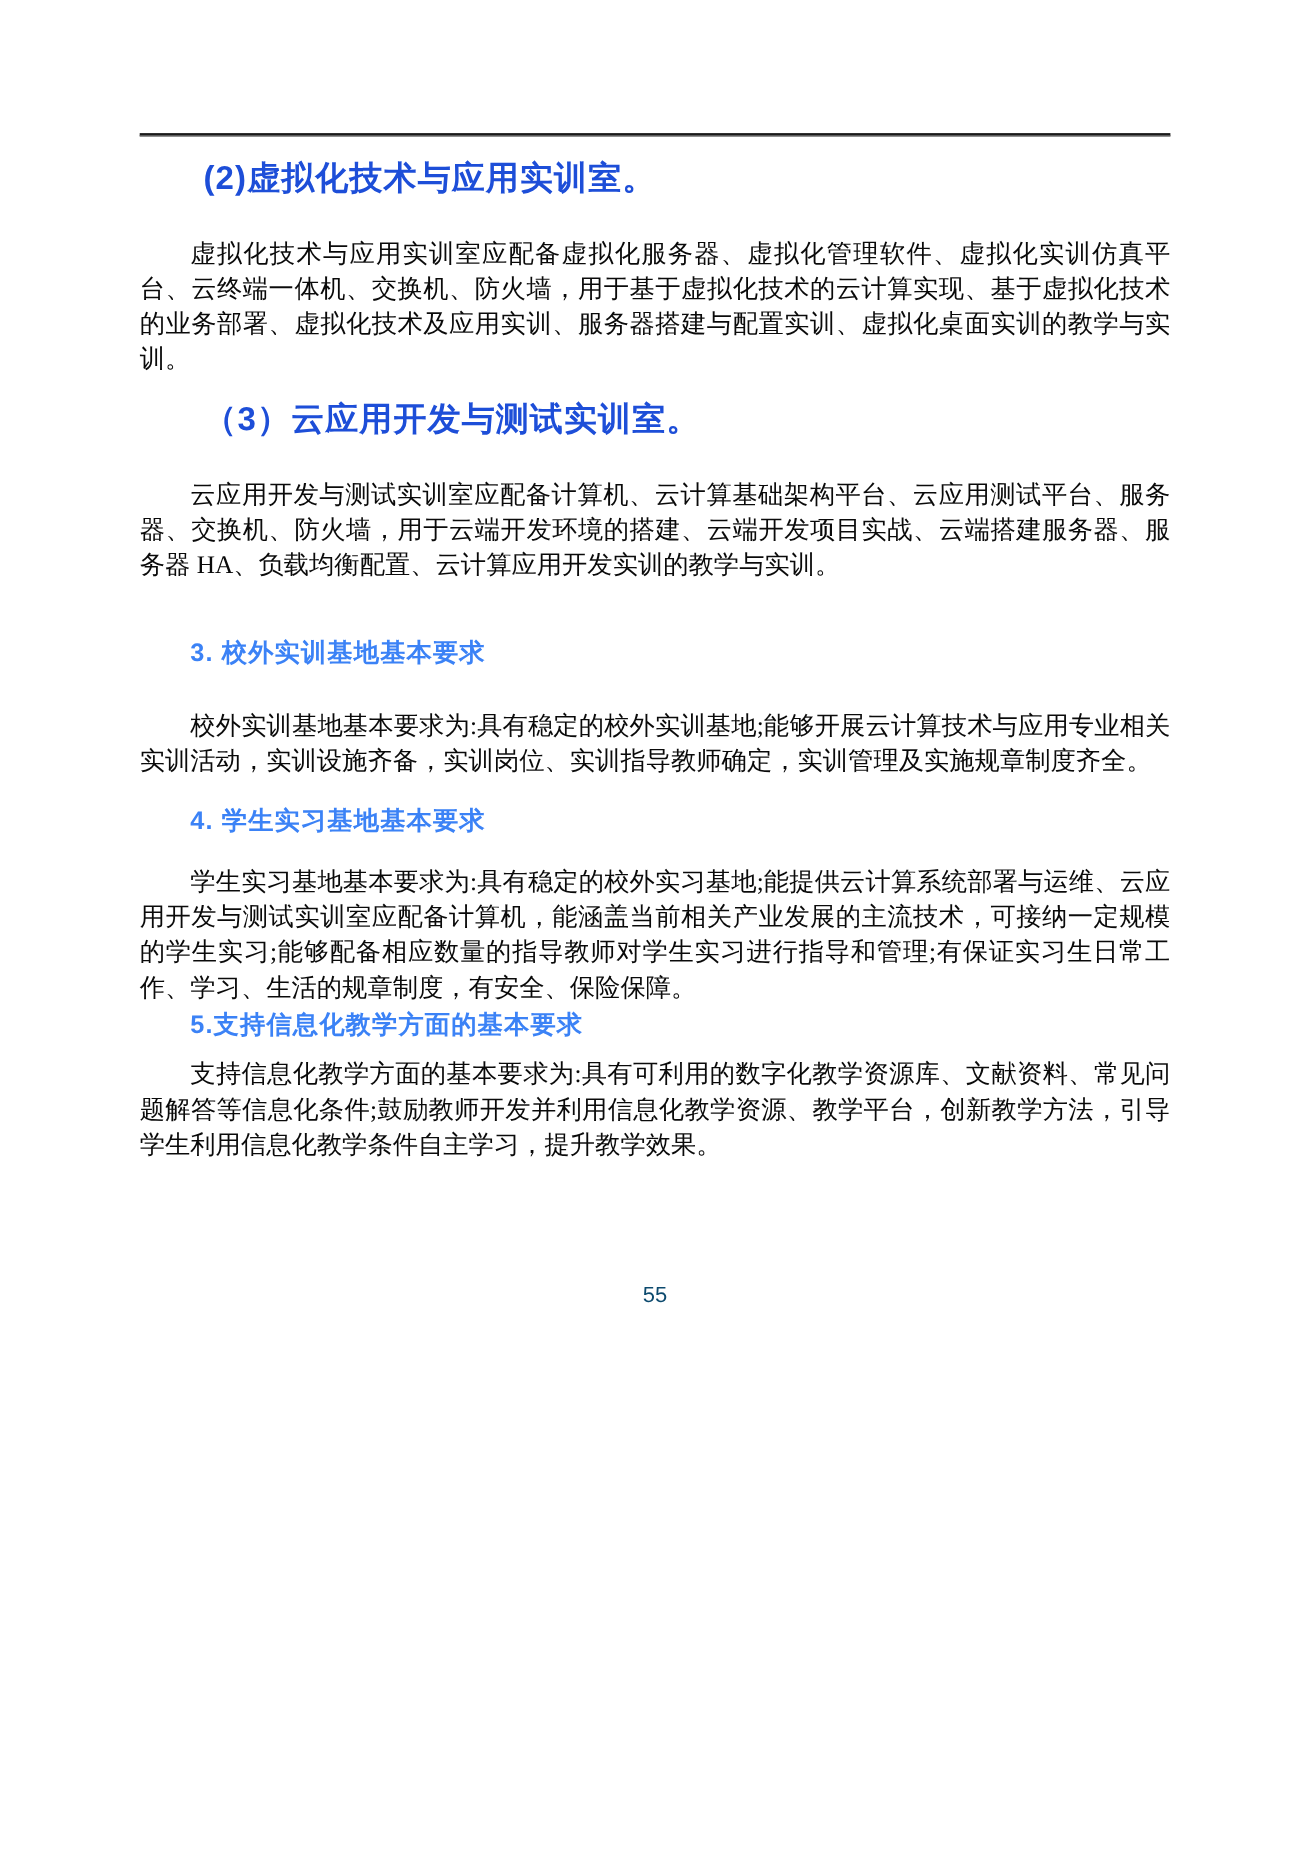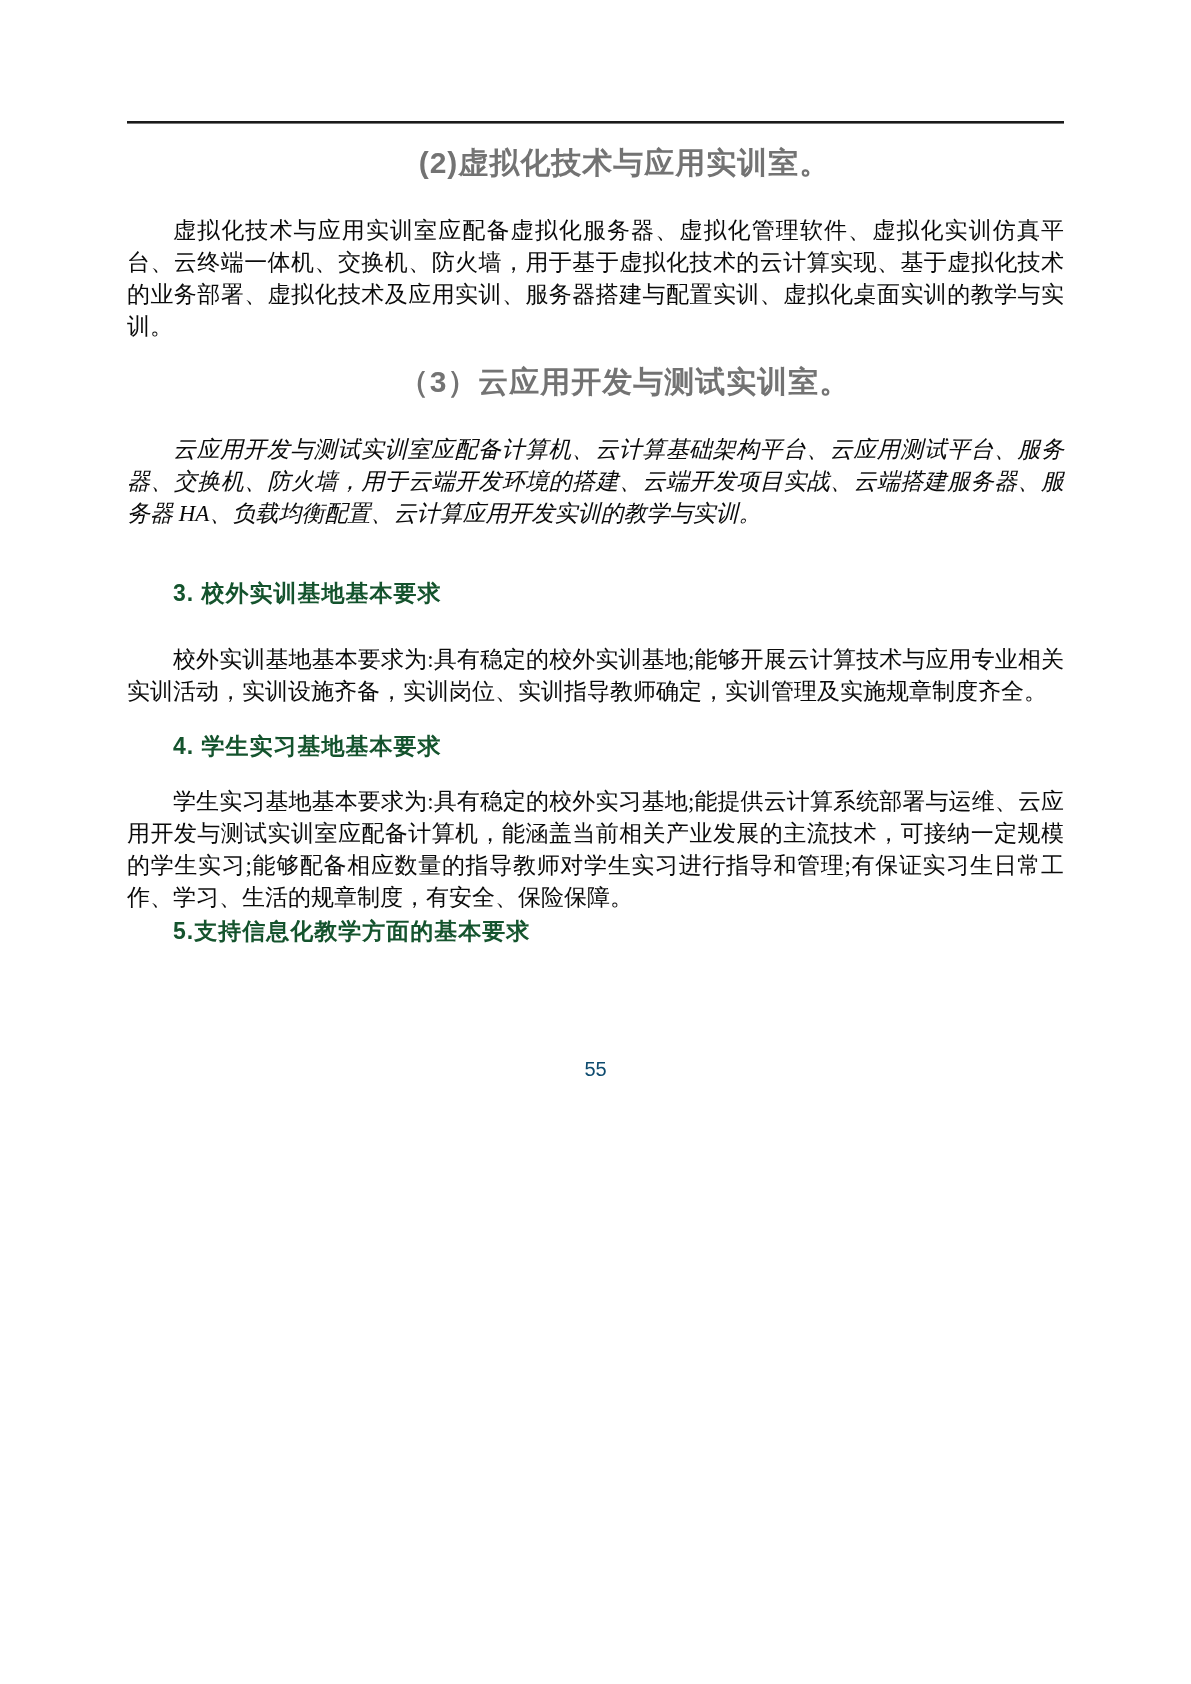--- a/index.html
+++ b/index.html
@@ -26,47 +26,46 @@
     background: #1a1a1a;
     border-bottom: 1px solid #777777;
   }
   h1.h-large {
     font-family: "Liberation Sans", sans-serif;
     font-weight: bold;
     font-size: 30px;
     line-height: 44px;
     text-indent: 58px;
     margin-top: 17px;
-    color: #737373;
+    color: #1d4ed8;
     letter-spacing: 1px;
-    text-align: center;
   }
   h1.h-large.second { }
   h2.h-small {
     font-family: "Liberation Sans", sans-serif;
     font-weight: bold;
     font-size: 23px;
     line-height: 34px;
     text-indent: 46px;
-    color: #14532d;
+    color: #3b82f6;
     letter-spacing: 1px;
   }
   #h3 { margin-top: 46px; }
   #h4 { margin-top: 21px; }
   #h5 { }
   p.body-para {
     font-size: 23px;
     line-height: 32px;
     text-align: justify;
     text-align-last: left;
     text-indent: 46px;
     color: #0a0a0a;
   }
   #p1 { margin-top: 30px; }
-  #p2 { margin-top: 30px; font-style: italic; }
+  #p2 { margin-top: 30px; }
   #p3 { margin-top: 34px; }
   #p4 { margin-top: 23px; }
   #p5 { margin-top: 13px; }
   .footer {
     margin-top: 110px;
     text-align: center;
     font-family: "Liberation Sans", sans-serif;
     font-size: 20px;
     color: #0c4a6e;
   }
@@ -90,17 +89,18 @@
     <h2 class="h-small" id="h3">3. 校外实训基地基本要求</h2>
 
     <p class="body-para" id="p3">校外实训基地基本要求为:具有稳定的校外实训基地;能够开展云计算技术与应用专业相关实训活动，实训设施齐备，实训岗位、实训指导教师确定，实训管理及实施规章制度齐全。</p>
 
     <h2 class="h-small" id="h4">4. 学生实习基地基本要求</h2>
 
     <p class="body-para" id="p4">学生实习基地基本要求为:具有稳定的校外实习基地;能提供云计算系统部署与运维、云应用开发与测试实训室应配备计算机，能涵盖当前相关产业发展的主流技术，可接纳一定规模的学生实习;能够配备相应数量的指导教师对学生实习进行指导和管理;有保证实习生日常工作、学习、生活的规章制度，有安全、保险保障。</p>
 
     <h2 class="h-small" id="h5">5.支持信息化教学方面的基本要求</h2>
 
+    <p class="body-para" id="p5">支持信息化教学方面的基本要求为:具有可利用的数字化教学资源库、文献资料、常见问题解答等信息化条件;鼓励教师开发并利用信息化教学资源、教学平台，创新教学方法，引导学生利用信息化教学条件自主学习，提升教学效果。</p>
 
     <div class="footer">55</div>
 
   </div>
 </div>
 
 </body></html>

